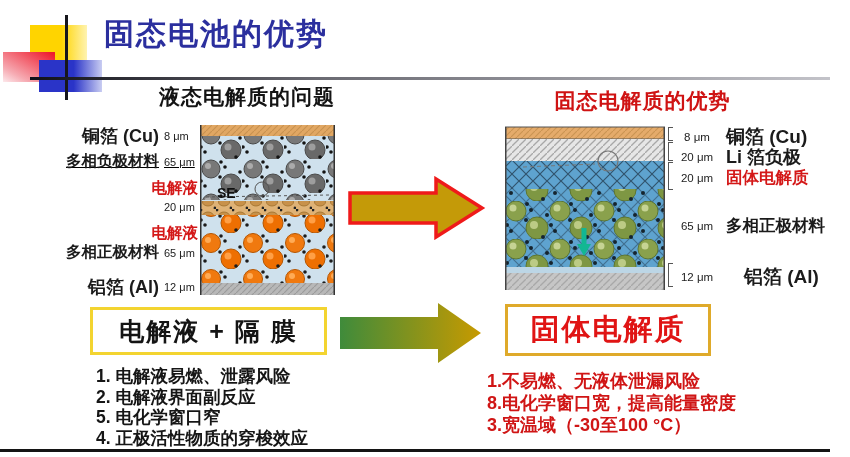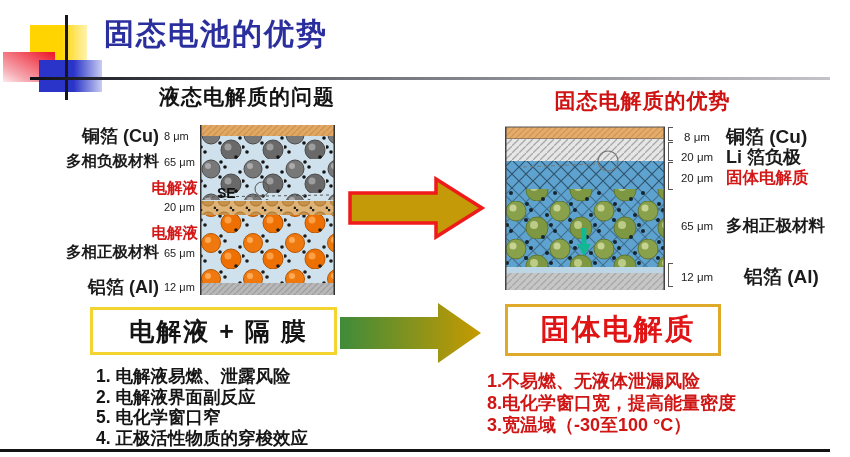--- a/index.html
+++ b/index.html
@@ -32,21 +32,21 @@
   .red{color:#d41818 !important;}
 
   .rrow{display:flex;align-items:center;gap:8px;width:185px;}
   .rrow .sz{font-size:11.5px;color:#222;width:42px;text-align:center;white-space:nowrap;}
   .rrow .lab{font-size:16.5px;font-weight:bold;color:#1b1b1b;white-space:nowrap;}
   .rrow .lab.lg{font-size:19px;}
 
   .bracket{border:1.5px solid #555;border-right:none;width:4px;}
 
   
-  .callout{display:flex;align-items:center;justify-content:center;background:#fff;padding-left:10px;}
+  .callout{display:flex;align-items:center;justify-content:center;background:#fff;}
   .box-liquid{left:90px;top:307px;width:231px;height:42px;border:3px solid #f3d430;}
   .box-liquid .txt{font-size:25px;font-weight:bold;color:#141414;letter-spacing:2px;}
   .box-solid{left:505px;top:304px;width:200px;height:46px;border:3px solid #dfaa2a;}
   .box-solid .txt{font-size:29px;font-weight:bold;color:#e01414;letter-spacing:2px;}
 
   
   .issues{left:96px;top:366px;}
   .issues div{font-size:17.5px;font-weight:bold;color:#161616;line-height:20.5px;white-space:nowrap;}
   .advs{left:487px;top:370px;}
   .advs div{font-size:18px;font-weight:bold;color:#d01515;line-height:22px;white-space:nowrap;}
@@ -66,21 +66,21 @@
 
   <div class="abs page-title">固态电池的优势</div>
 
   <div class="abs sec-header left">液态电解质的问题</div>
   <div class="abs sec-header right">固态电解质的优势</div>
 
   <div class="abs lrow" style="left:60px;top:124px;">
     <span class="lab lg">铜箔 (Cu)</span>
     <span class="sz">8 μm</span>
   </div>
-  <div class="abs lrow" style="left:60px;top:151px;">
+  <div class="abs lrow" style="left:60px;top:151px;text-decoration:underline;">
     <span class="lab">多相负极材料</span>
     <span class="sz">65 μm</span>
   </div>
   <div class="abs lrow" style="left:60px;top:178px;padding-right:38px;">
     <span class="lab red">电解液</span>
   </div>
   <div class="abs lrow" style="left:60px;top:201px;">
     <span class="sz">20 μm</span>
   </div>
   <div class="abs lrow" style="left:60px;top:223px;padding-right:38px;">

